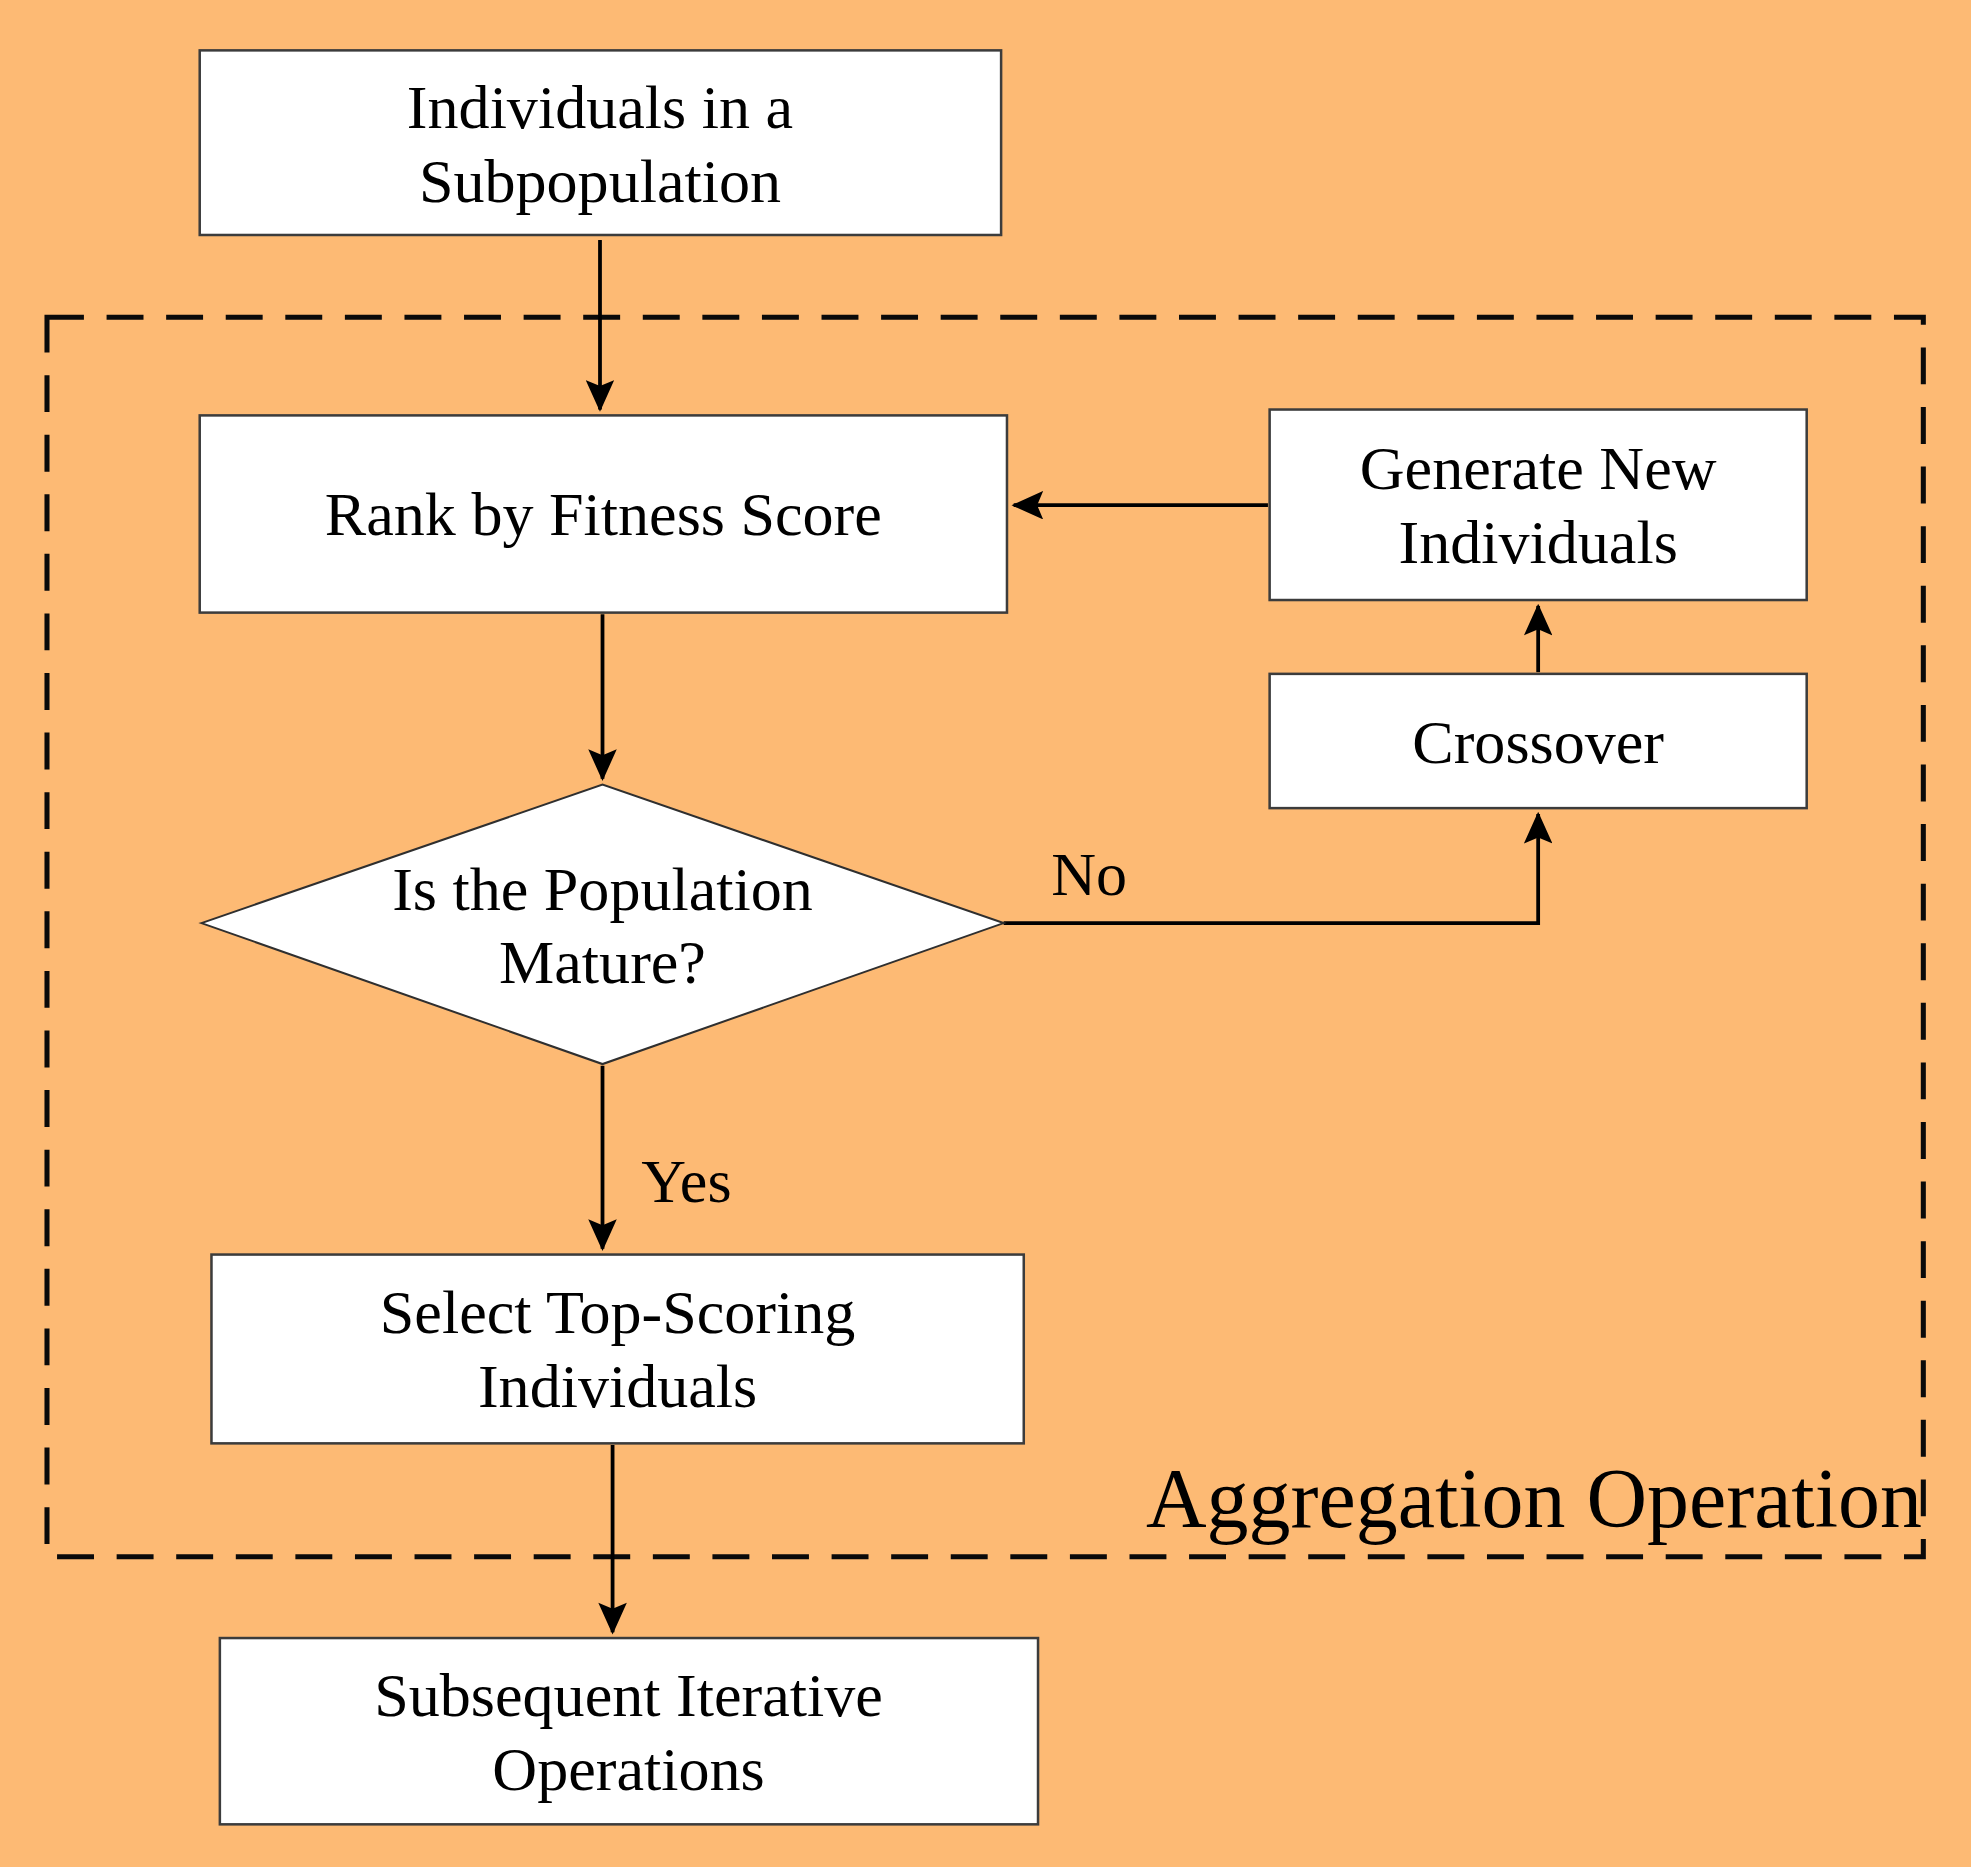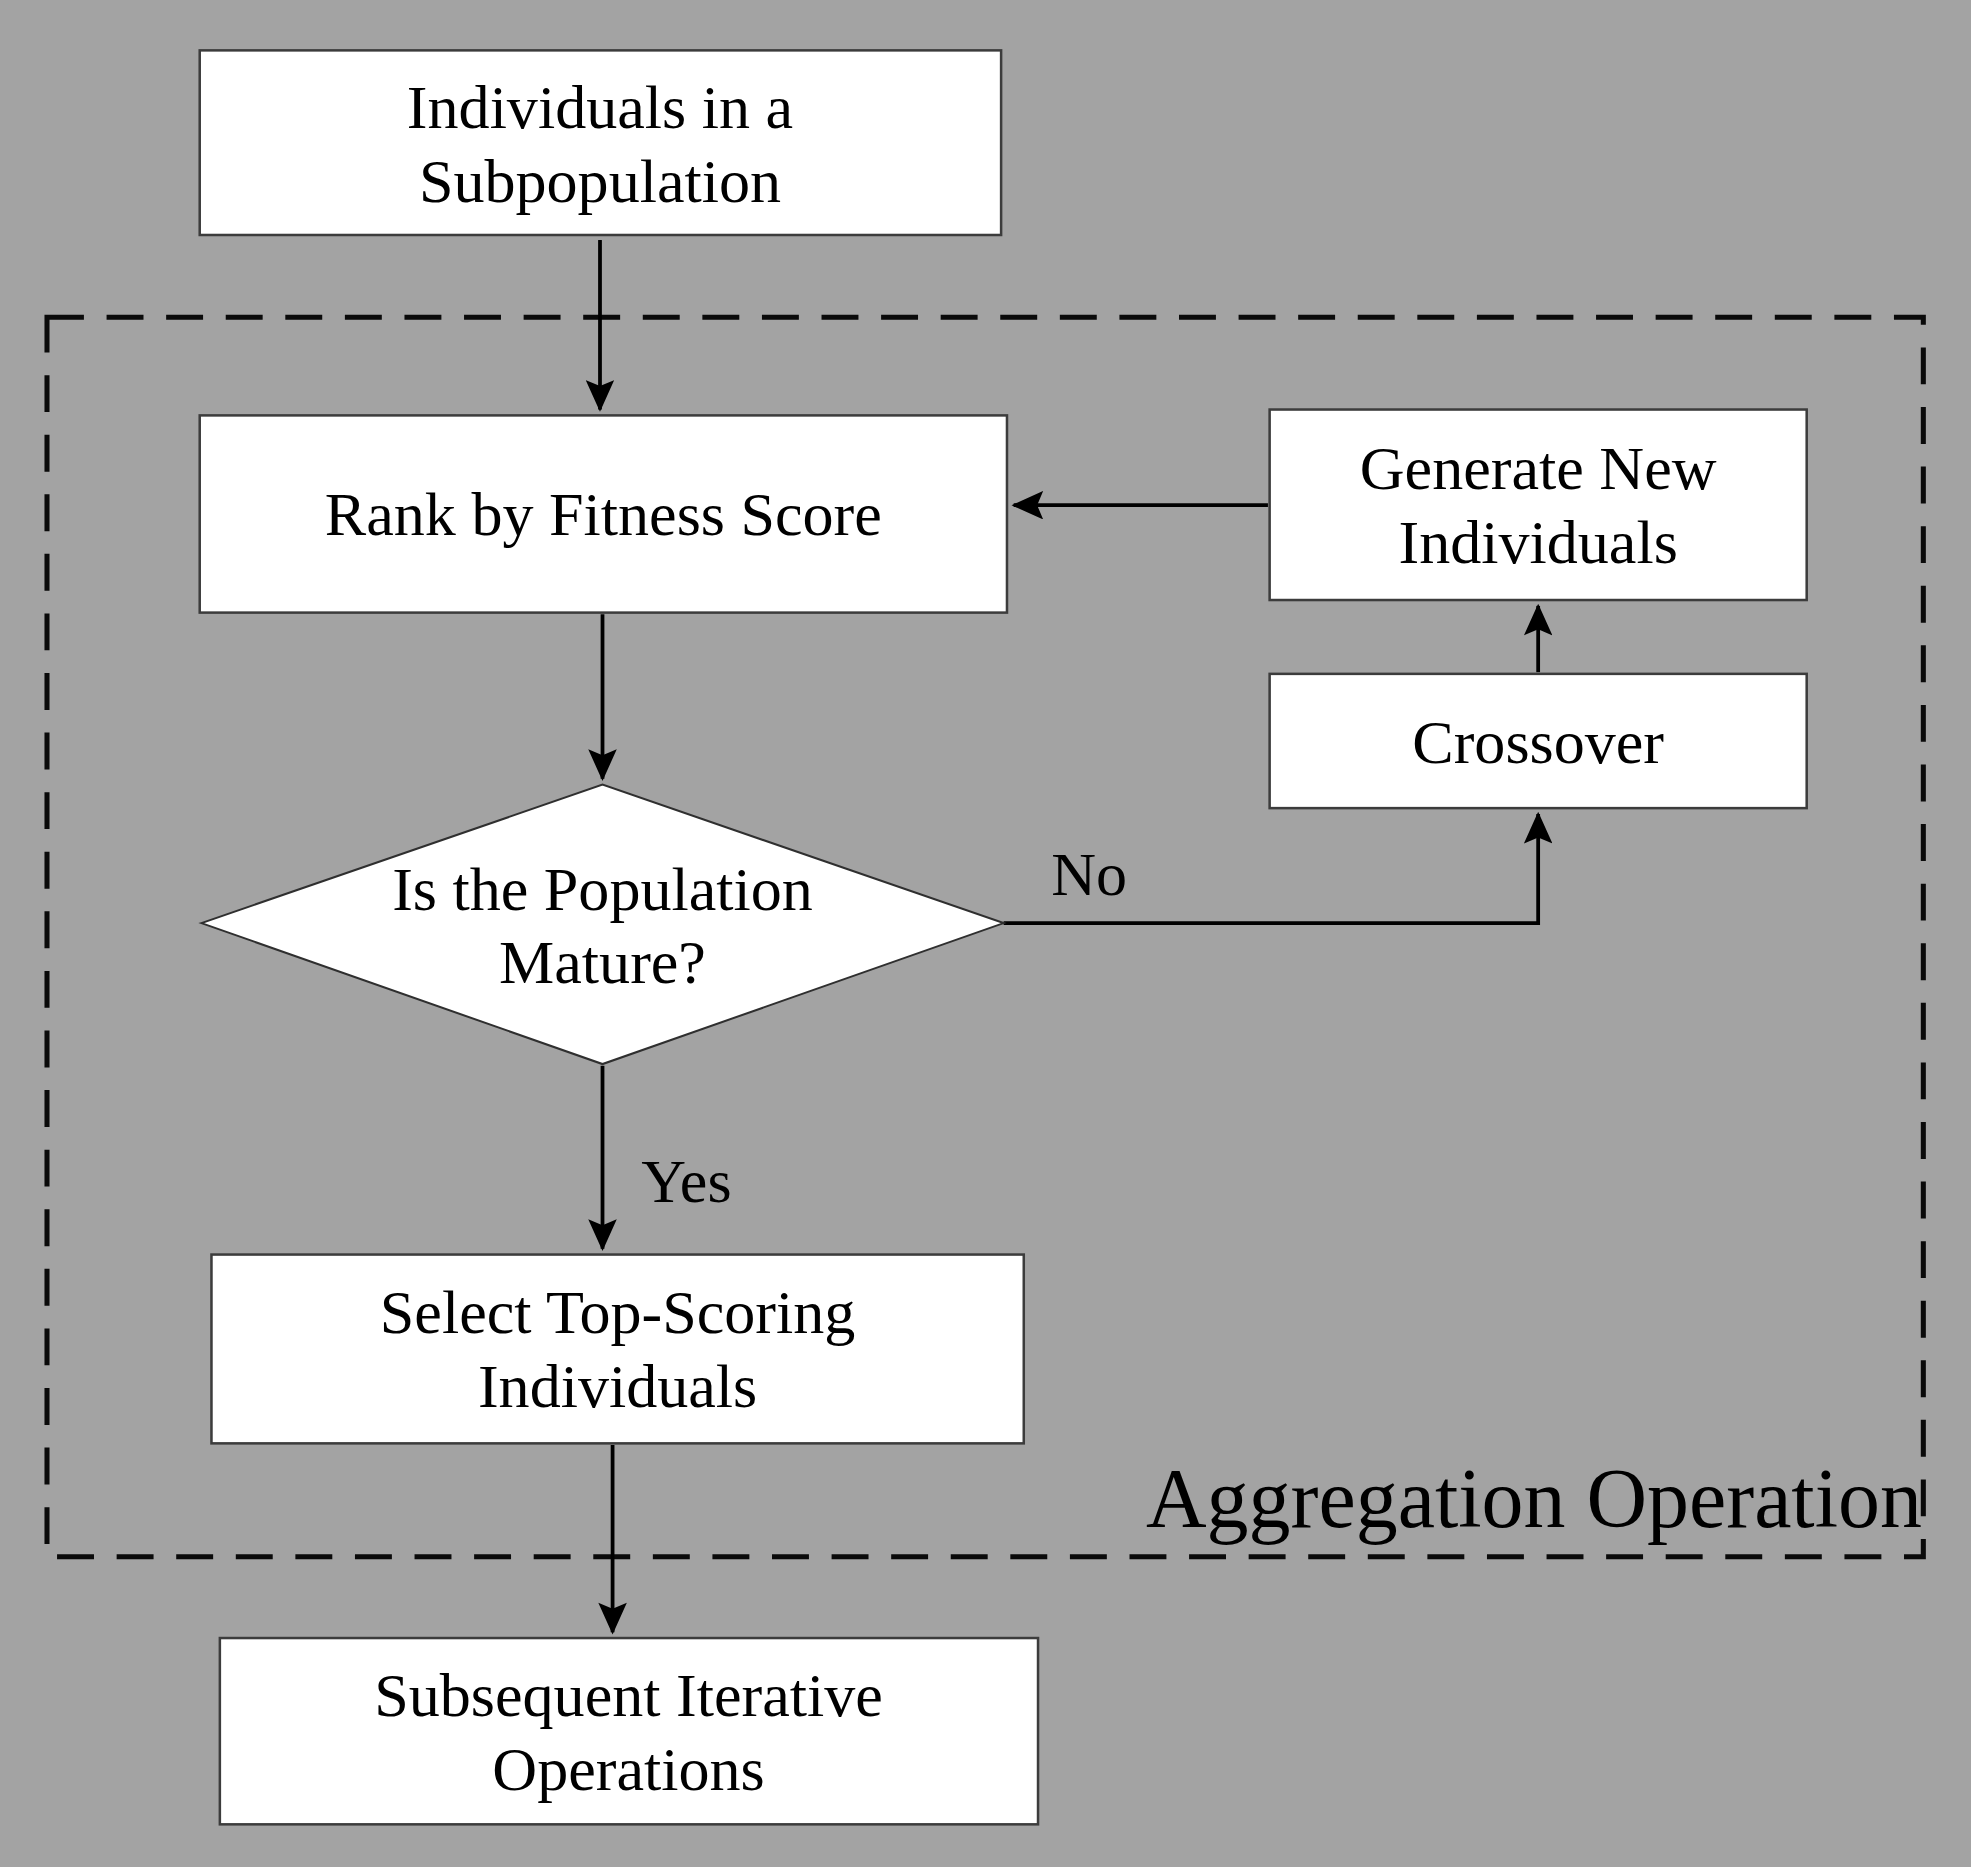--- a/index.html
+++ b/index.html
@@ -4,21 +4,21 @@
 <style>
   html, body {
     margin: 0;
     padding: 0;
     background: #ffffff;
   }
   .stage {
     position: relative;
     width: 1972px;
     height: 1868px;
-    background: #a3a3a3;
+    background: #fdba74;
   }
   svg.flowchart {
     display: block;
     width: 1972px;
     height: 1868px;
   }
   .node-rect {
     fill: #ffffff;
     stroke: #3c3c3c;
     stroke-width: 3;

